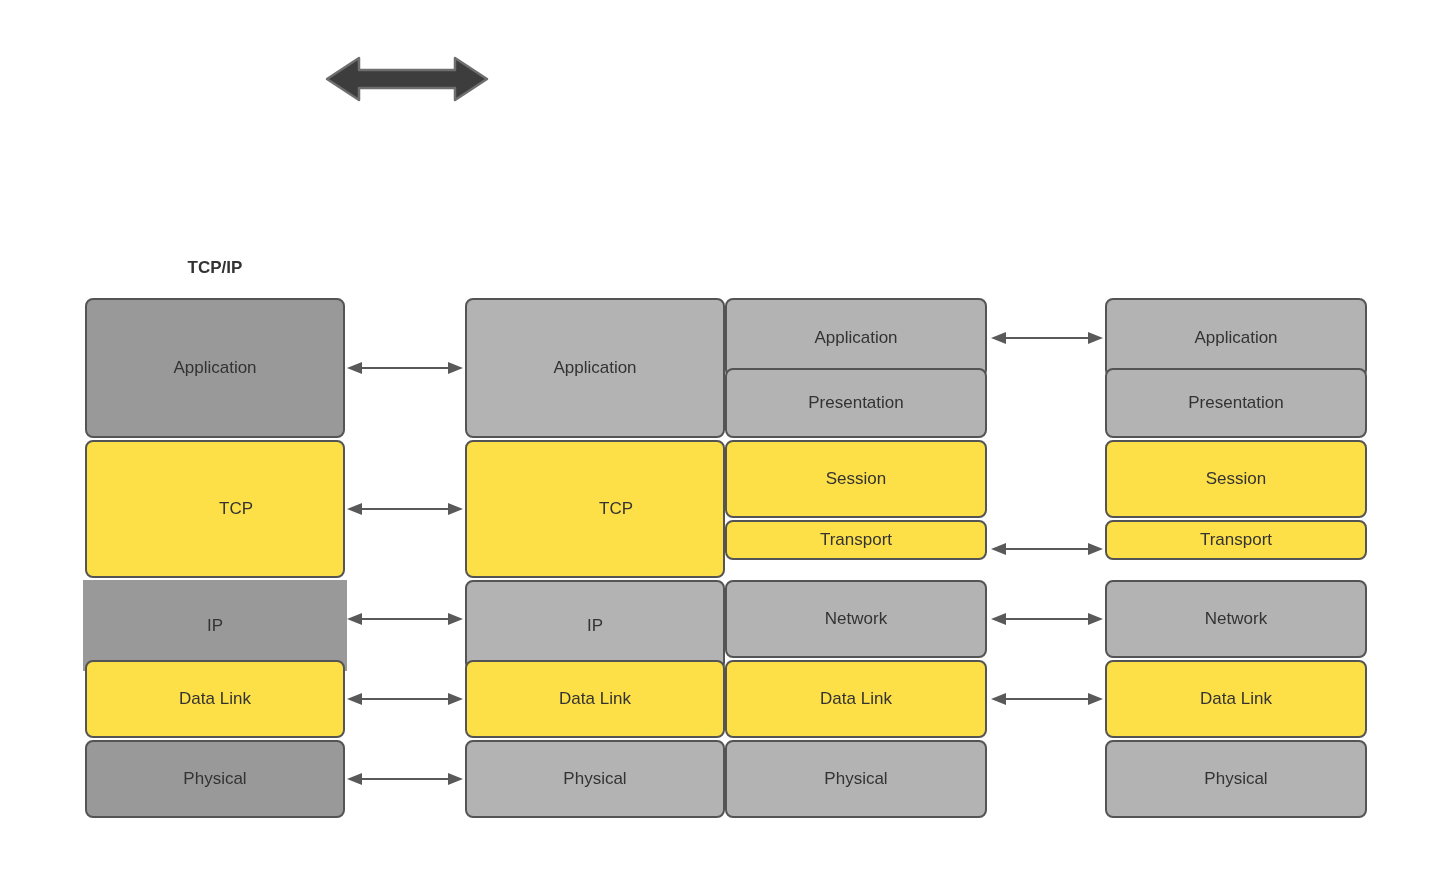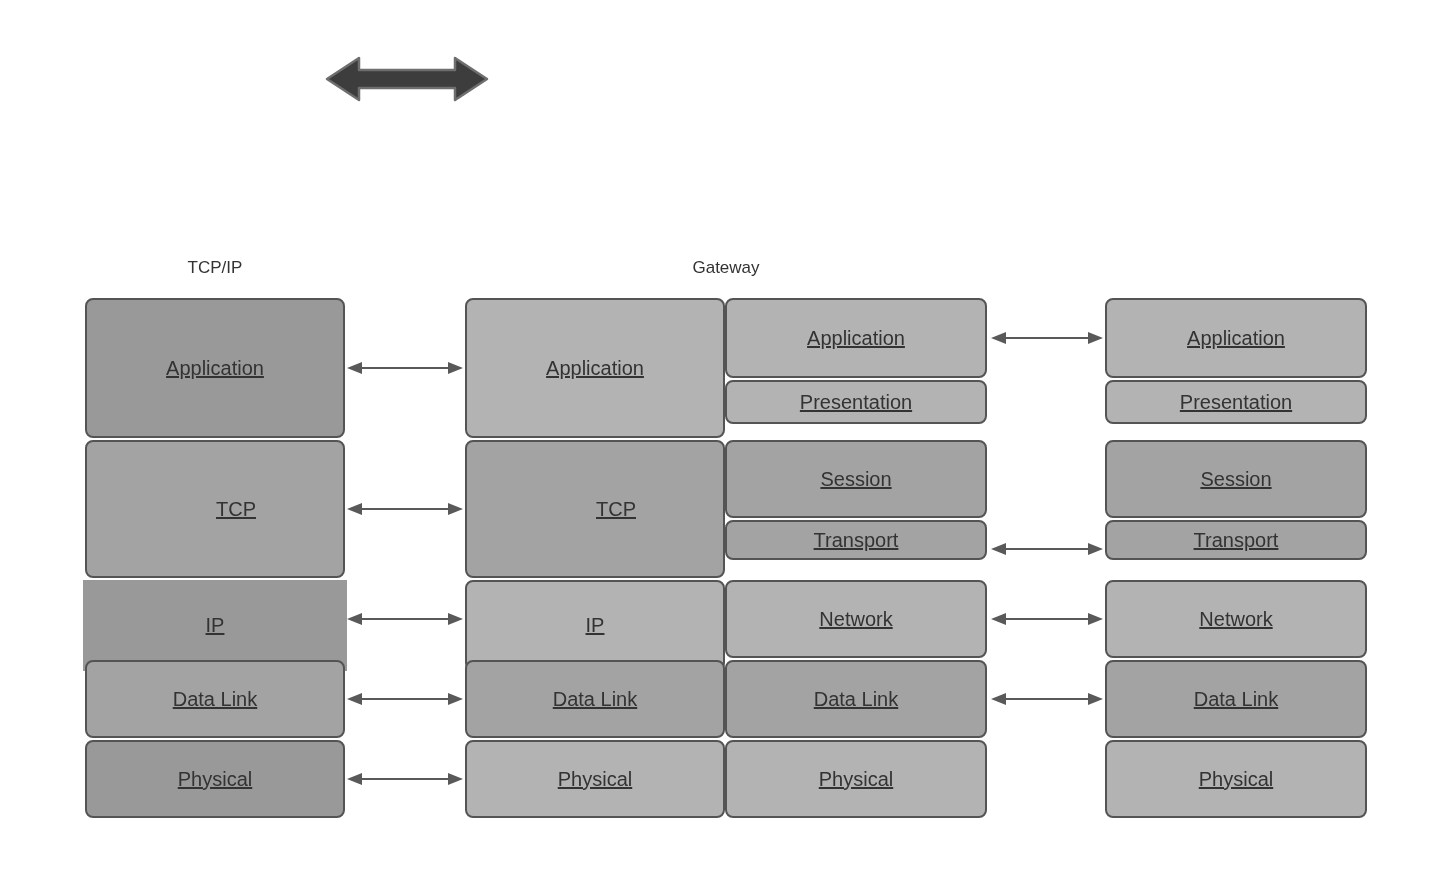--- a/index.html
+++ b/index.html
@@ -1,53 +1,52 @@
 <!DOCTYPE html>
 <html><head>
 <meta charset="utf-8">
 <style>
   html,body{margin:0;padding:0;background:#ffffff;}
   .canvas{position:relative;width:1452px;height:880px;background:#ffffff;
           font-family:"Liberation Sans",sans-serif;overflow:hidden;}
-  .hdr{position:absolute;text-align:center;font-size:17px;color:#333333;}
+  .hdr{position:absolute;text-align:center;font-size:17px;color:#333333;font-weight:bold;}
   .box{position:absolute;box-sizing:border-box;border:2.5px solid #545454;border-radius:8px;
-       display:flex;align-items:center;justify-content:center;font-size:20px;color:#333333;text-decoration:underline;}
+       display:flex;align-items:center;justify-content:center;font-size:17px;color:#333333;}
   .dark{background:#999999;}
   .light{background:#b3b3b3;}
-  .whitebg{background:#a3a3a3;}
+  .whitebg{background:#fde047;}
   .flat{border:none;border-radius:0;background:#999999;}
   
   .c1{left:85px;width:260px;}
   .c1flat{left:83px;width:264px;}
   .c2{left:465px;width:260px;}
   .c3{left:725px;width:262px;}
   .c4{left:1105px;width:262px;}
   
   .r1{top:298px;height:140px;}
   .r2{top:440px;height:138px;padding-left:42px;}
   .r3{top:580px;height:91px;text-align:center;}
   .r4{top:660px;height:78px;}
   .r5{top:740px;height:78px;}
   
   .s1{top:298px;height:80px;}
-  .s2{top:380px;height:44px;}
+  .s2{top:368px;height:70px;}
   .s3{top:440px;height:78px;}
   .s4{top:520px;height:40px;}
   .s5{top:580px;height:78px;}
   .s6{top:660px;height:78px;}
   .s7{top:740px;height:78px;}
   .overlay{position:absolute;left:0;top:0;pointer-events:none;}
 </style>
 </head>
 <body>
 
 <div class="canvas">
 
   <div class="hdr" style="left:85px;top:258px;width:260px;">TCP/IP</div>
-  <div class="hdr" style="left:465px;top:258px;width:522px;">Gateway</div>
 
   <div class="box dark c1 r1">Application</div>
   <div class="box whitebg c1 r2">TCP</div>
   <div class="box flat c1flat r3">IP</div>
   <div class="box whitebg c1 r4">Data Link</div>
   <div class="box dark c1 r5">Physical</div>
 
   <div class="box light c2 r1">Application</div>
   <div class="box whitebg c2 r2">TCP</div>
   <div class="box light c2 r3">IP</div>

